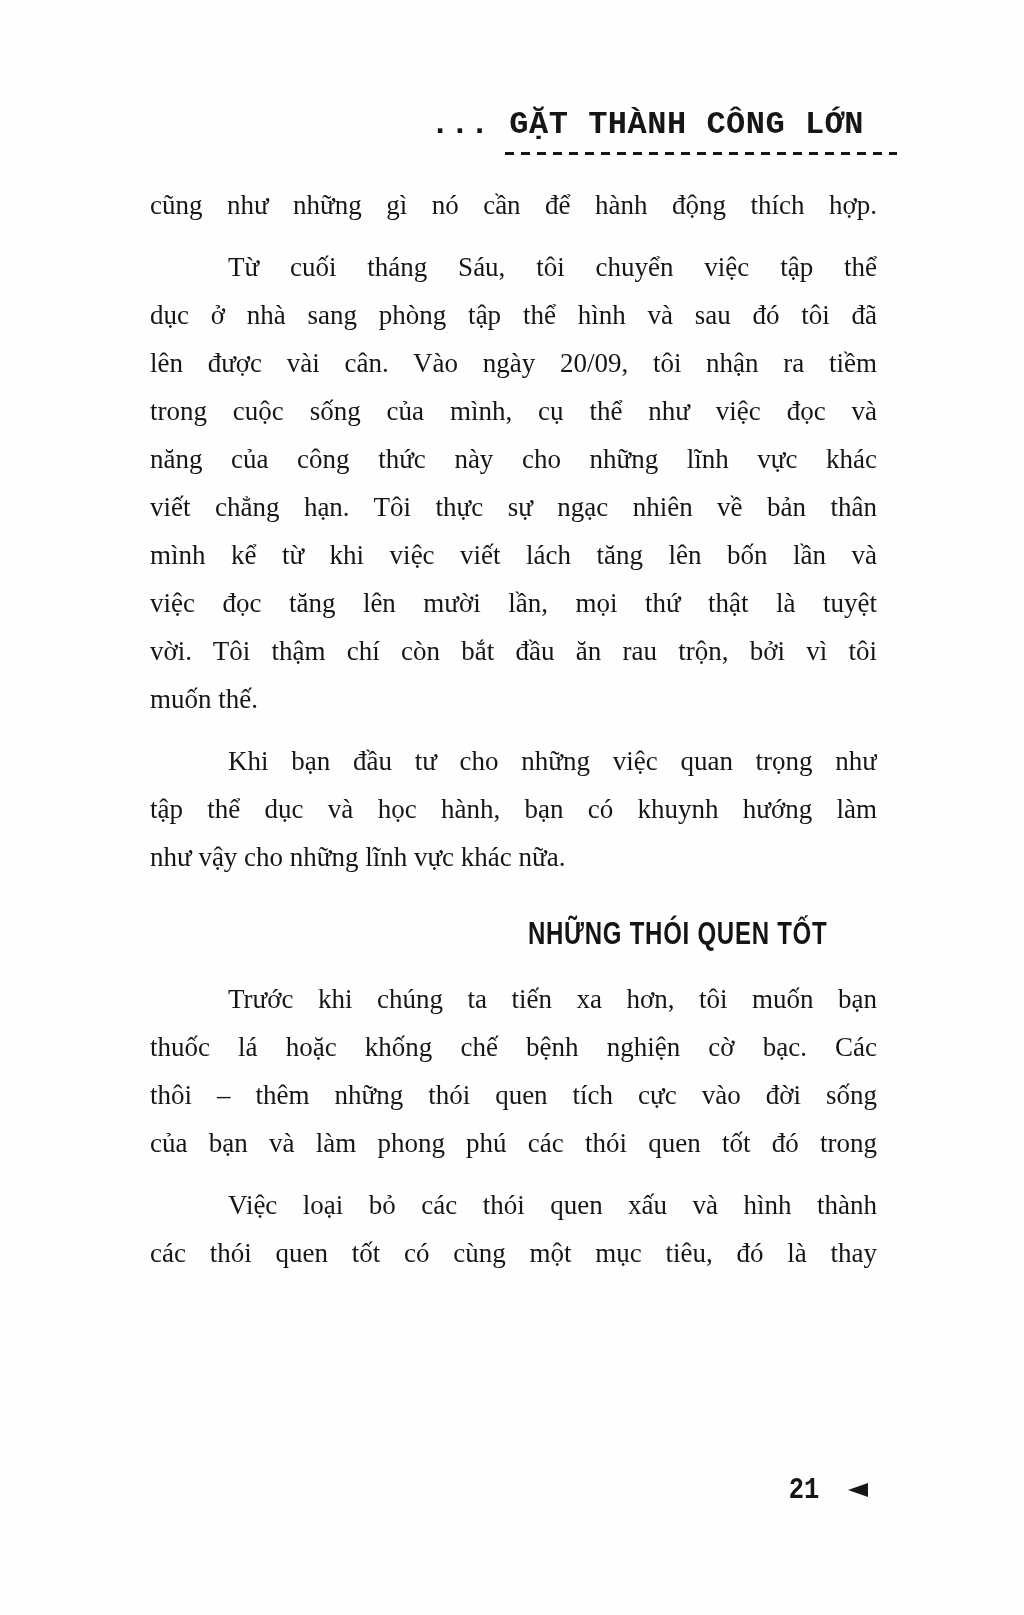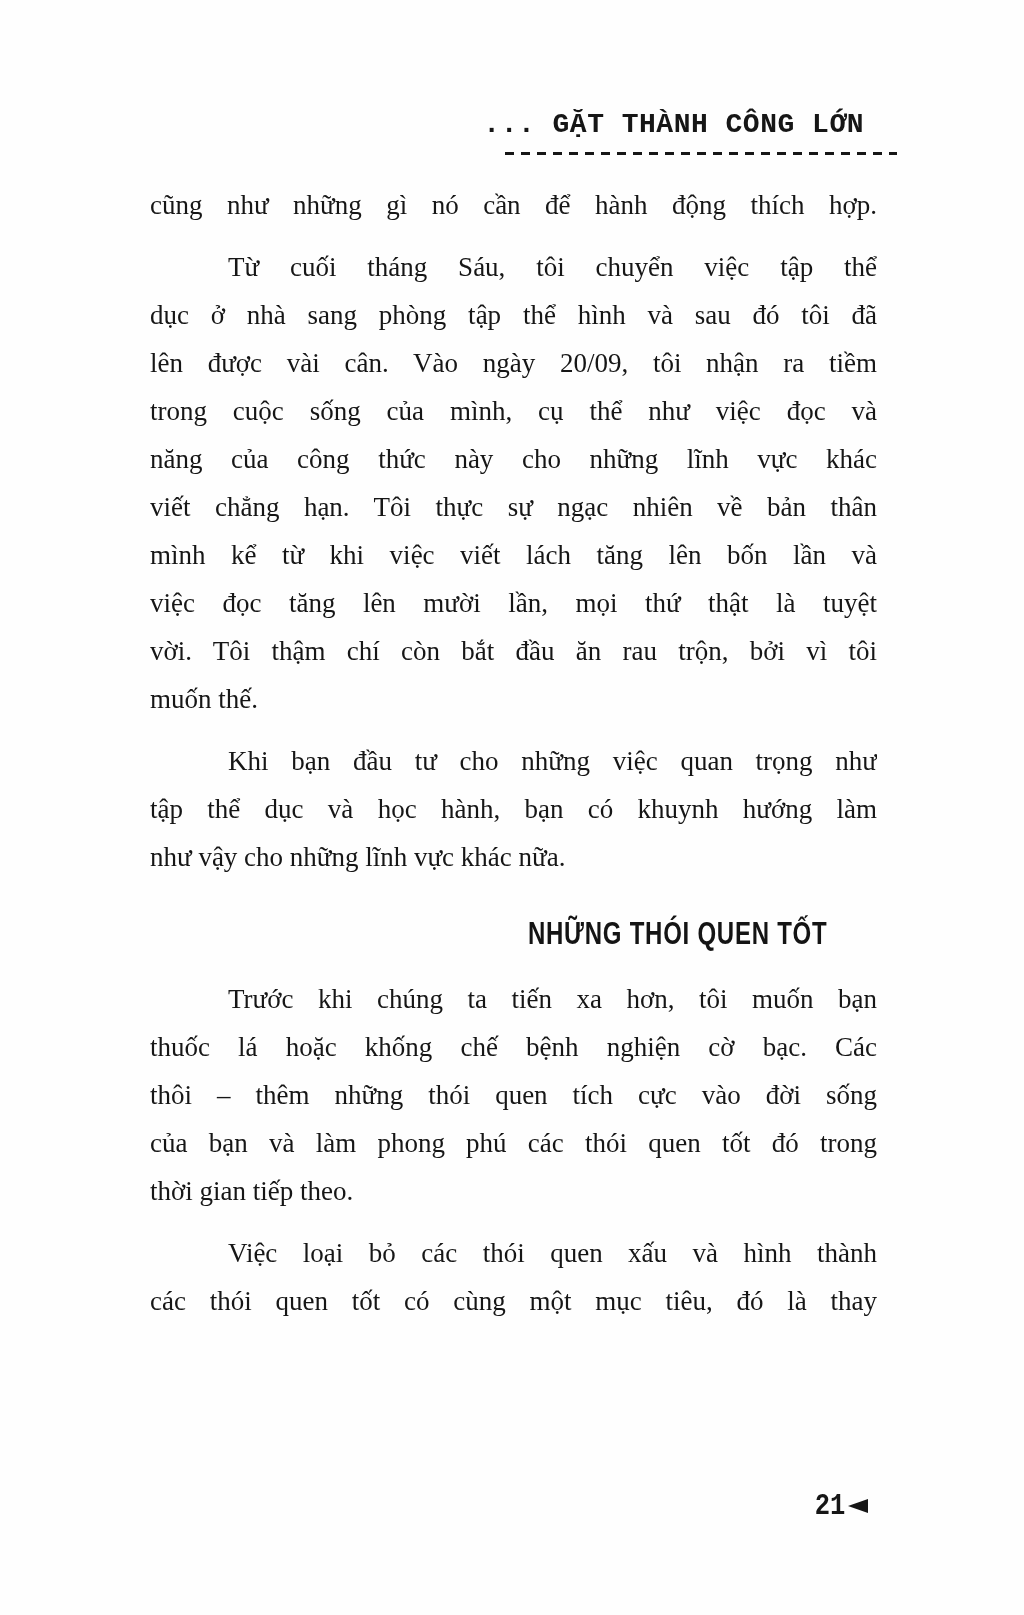--- a/index.html
+++ b/index.html
@@ -12,21 +12,21 @@
     overflow: hidden;
     font-family: "Liberation Serif", "DejaVu Serif", serif;
   }
   
   .running-header-title {
     position: absolute;
     top: 112px;
     right: 160px;
     font-family: "Liberation Mono", "DejaVu Sans Mono", monospace;
     font-weight: 700;
-    font-size: 28px;
+    font-size: 32px;
     line-height: 26px;
     letter-spacing: 0.5px;
     white-space: pre;
     color: #161616;
   }
   .header-rule {
     position: absolute;
     top: 152px;
     left: 505px;
     width: 392px;
@@ -73,21 +73,21 @@
     white-space: nowrap;
   }
   
   .page-footer {
     position: absolute;
     top: 1470px;
     right: 156px;
     height: 40px;
     display: flex;
     align-items: center;
-    margin-top: 16px;
+    gap: 26px;
   }
   .page-number {
     font-family: "Liberation Mono", "DejaVu Sans Mono", monospace;
     font-weight: 700;
     font-size: 30px;
     transform: scaleX(0.85);
     transform-origin: center;
     color: #161616;
   }
   .left-triangle {
@@ -133,21 +133,20 @@
 
     <h2 class="section-heading">
       <span class="condensed">NHỮNG THÓI QUEN TỐT</span>
     </h2>
 
     <p class="para">
       <span class="line indent">Trước khi chúng ta tiến xa hơn, tôi muốn bạn</span>
       <span class="line">thuốc lá hoặc khống chế bệnh nghiện cờ bạc. Các</span>
       <span class="line">thôi – thêm những thói quen tích cực vào đời sống</span>
       <span class="line">của bạn và làm phong phú các thói quen tốt đó trong</span>
-      <span class="line last">thời gian tiếp theo.</span>
     </p>
 
     <p class="para">
       <span class="line indent">Việc loại bỏ các thói quen xấu và hình thành</span>
       <span class="line">các thói quen tốt có cùng một mục tiêu, đó là thay</span>
     </p>
 
   </main>
 
   <footer class="page-footer">

